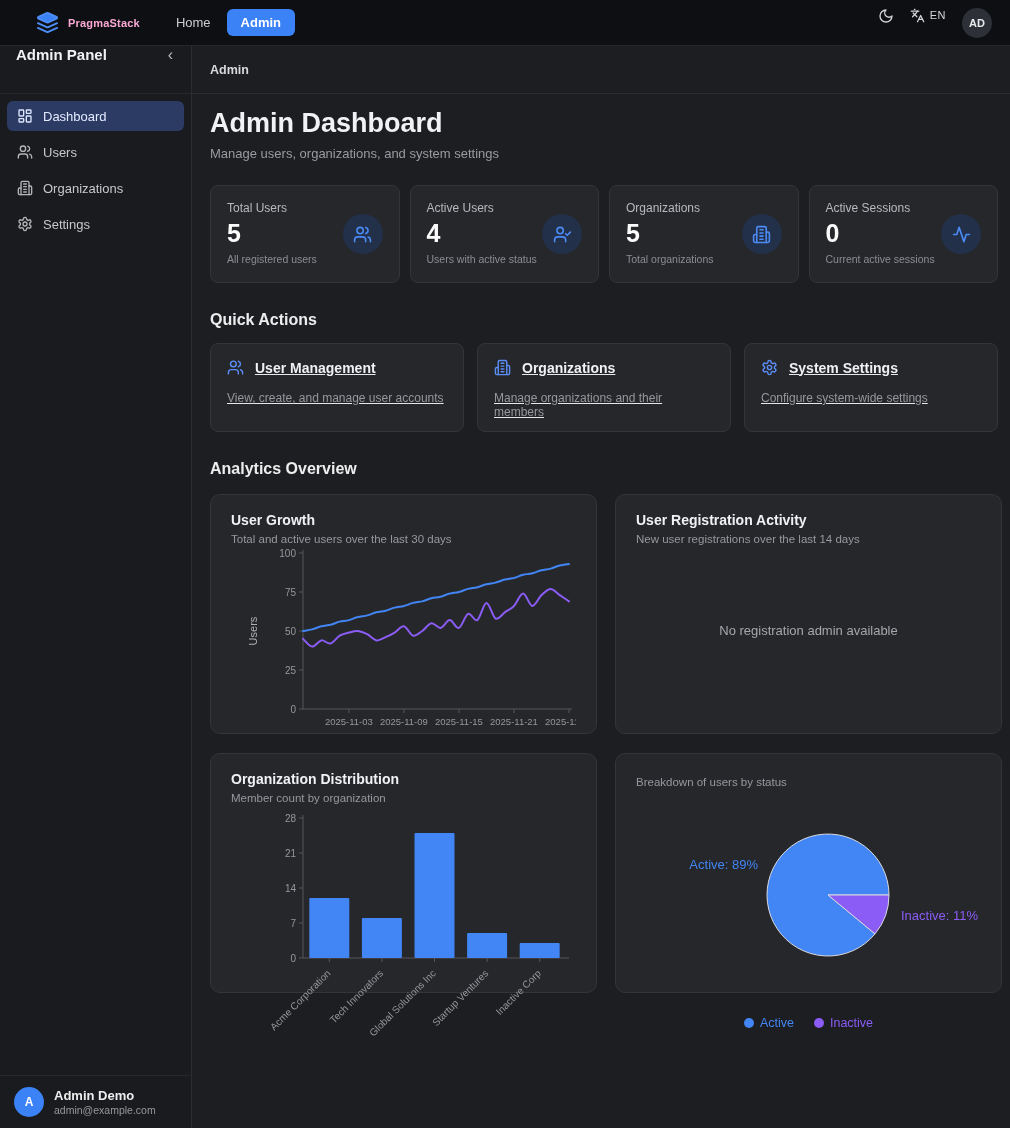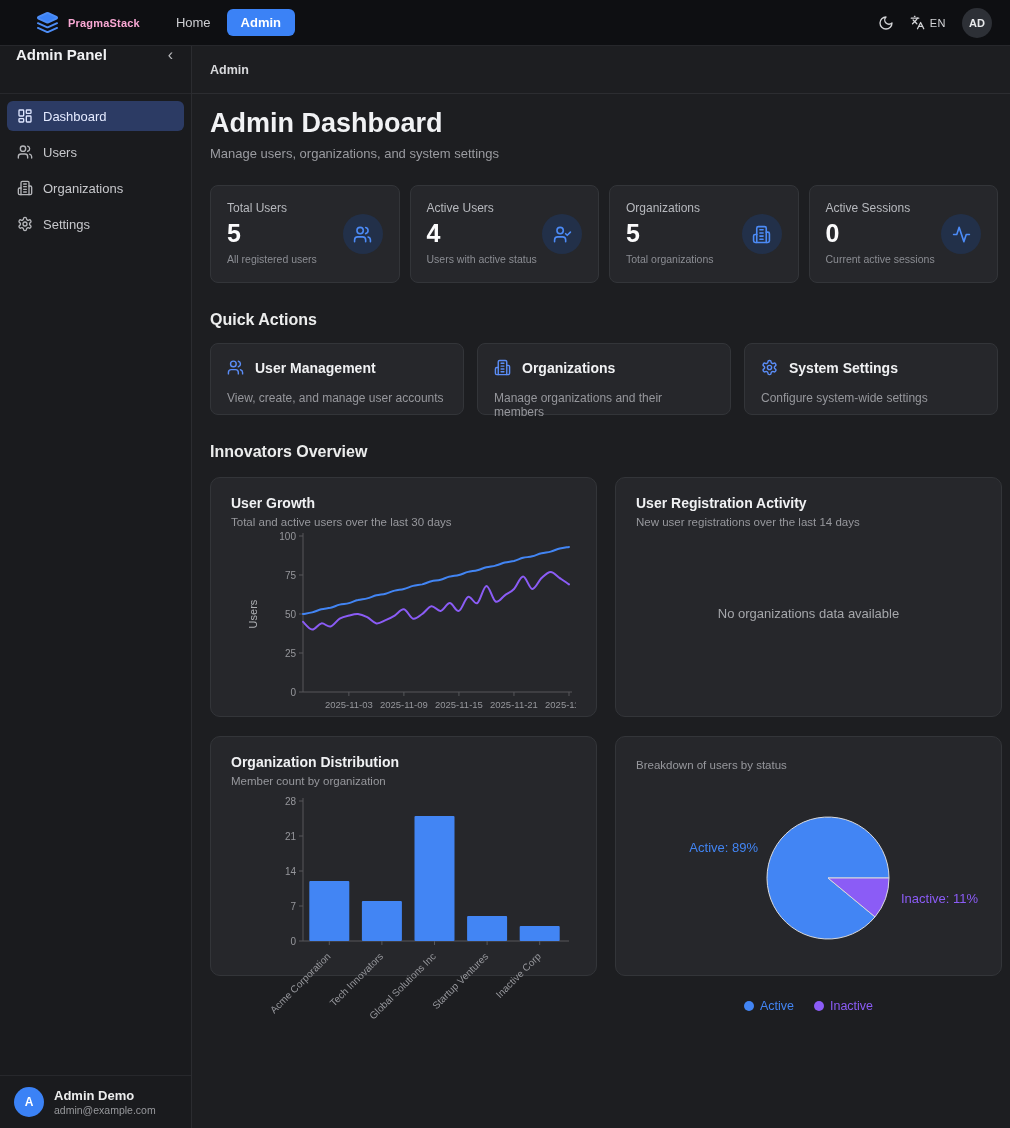--- a/index.html
+++ b/index.html
@@ -12,21 +12,21 @@
   .topbar {
     height:46px; background:#0e0f12; border-bottom:1px solid #26272b;
     display:flex; align-items:center; padding:0 18px;
   }
   .brand { display:flex; align-items:center; gap:9px; margin-left:18px; }
   .brand-name { font-size:11px; font-weight:bold; color:#f9a8d4; letter-spacing:.2px; }
   .topnav { display:flex; align-items:center; gap:10px; margin-left:30px; }
   .topnav-link { color:#cdced2; font-size:13px; padding:6px 6px; cursor:pointer; }
   .topnav-pill { background:#3b82f6; color:#fff; font-size:13px; font-weight:600;
     padding:6px 14px; border-radius:6px; cursor:pointer; }
-  .topbar-right { margin-left:auto; display:flex; align-items:center; gap:16px; }
+  .topbar-right { margin-left:auto; display:flex; align-items:flex-start; gap:16px; }
   .icon-btn { display:flex; align-items:center; gap:5px; color:#d3d4d7; cursor:pointer; }
   .lang-label { font-size:11px; color:#d3d4d7; letter-spacing:.5px; }
   .avatar-sm { width:30px; height:30px; border-radius:50%; background:#2d3036;
     display:flex; align-items:center; justify-content:center;
     font-size:11px; font-weight:bold; color:#e9eaec; cursor:pointer; }
   
   .shell { display:flex; height:1082px; }
   .sidebar {
     width:192px; background:#1a1b1e; border-right:1px solid #2b2c30;
     display:flex; flex-direction:column;
@@ -72,21 +72,21 @@
   .stat-desc { font-size:10.5px; color:#8b8d93; margin-top:5px; }
   .stat-icon {
     width:40px; height:40px; border-radius:50%; background:#223049; color:#4c8bf7;
     display:flex; align-items:center; justify-content:center; align-self:center; flex:none;
   }
   
   .section-heading { font-size:16px; font-weight:bold; color:#eceded; margin-top:28px; }
   .qa-grid { display:grid; grid-template-columns:repeat(3,1fr); gap:13px; margin-top:14px; }
   .qa-card {
     background:#26272b; border:1px solid #333539; border-radius:8px;
-    height:72px; padding:15px 16px; cursor:pointer;
+    height:89px; padding:15px 16px; cursor:pointer;text-decoration:underline;
   }
   .qa-title-row { display:flex; align-items:center; gap:11px; color:#5b8df7; }
   .qa-title { font-size:14px; font-weight:bold; color:#f0f1f3; }
   .qa-desc { font-size:12px; color:#96979c; margin-top:15px; }
   
   .charts-grid { display:grid; grid-template-columns:repeat(2,1fr); gap:19px 18px; margin-top:16px; }
   .chart-card {
     background:#26272b; border:1px solid #333539; border-radius:10px;
     height:240px; padding:17px 20px; display:flex; flex-direction:column;
   }
@@ -316,21 +316,21 @@
                 <path d="M12.22 2h-.44a2 2 0 0 0-2 2v.18a2 2 0 0 1-1 1.73l-.43.25a2 2 0 0 1-2 0l-.15-.08a2 2 0 0 0-2.73.73l-.22.38a2 2 0 0 0 .73 2.73l.15.1a2 2 0 0 1 1 1.72v.51a2 2 0 0 1-1 1.74l-.15.09a2 2 0 0 0-.73 2.73l.22.38a2 2 0 0 0 2.73.73l.15-.08a2 2 0 0 1 2 0l.43.25a2 2 0 0 1 1 1.73V20a2 2 0 0 0 2 2h.44a2 2 0 0 0 2-2v-.18a2 2 0 0 1 1-1.73l.43-.25a2 2 0 0 1 2 0l.15.08a2 2 0 0 0 2.73-.73l.22-.39a2 2 0 0 0-.73-2.73l-.15-.08a2 2 0 0 1-1-1.74v-.5a2 2 0 0 1 1-1.74l.15-.09a2 2 0 0 0 .73-2.73l-.22-.38a2 2 0 0 0-2.73-.73l-.15.08a2 2 0 0 1-2 0l-.43-.25a2 2 0 0 1-1-1.73V4a2 2 0 0 0-2-2z"></path>
                 <circle cx="12" cy="12" r="3"></circle>
               </svg>
             </span>
             <span class="qa-title">System Settings</span>
           </div>
           <div class="qa-desc">Configure system-wide settings</div>
         </div>
       </div>
 
-      <h2 class="section-heading">Innovators Overview</h2>
+      <h2 class="section-heading">Analytics Overview</h2>
       <div class="charts-grid">
 
         <div class="chart-card">
           <div class="chart-title">User Growth</div>
           <div class="chart-subtitle">Total and active users over the last 30 days</div>
           <div class="chart-body">
             <svg id="chart-user-growth" class="chart" width="345" height="205">
                 <line x1="72" y1="5" x2="72" y2="164" stroke="#56575b"></line>
                 <line x1="72" y1="164" x2="341" y2="164" stroke="#56575b"></line>
                 <line x1="68" y1="164" x2="72" y2="164" stroke="#56575b"></line>
@@ -373,21 +373,21 @@
                   <span style="color:#8b5cf6">Active Users</span>
                 </span>
               </div>
           </div>
         </div>
 
         <div class="chart-card">
           <div class="chart-title">User Registration Activity</div>
           <div class="chart-subtitle">New user registrations over the last 14 days</div>
           <div class="empty-body">
-            <span class="empty-msg">No organizations data available</span>
+            <span class="empty-msg">No registration admin available</span>
           </div>
         </div>
 
         <div class="chart-card">
           <div class="chart-title">Organization Distribution</div>
           <div class="chart-subtitle">Member count by organization</div>
           <div class="chart-body" style="justify-content:center;">
             <svg id="chart-org-dist" class="chart" width="345" height="242">
                 <line x1="72" y1="11" x2="72" y2="154" stroke="#56575b"></line>
                 <line x1="72" y1="154" x2="338" y2="154" stroke="#56575b"></line>

